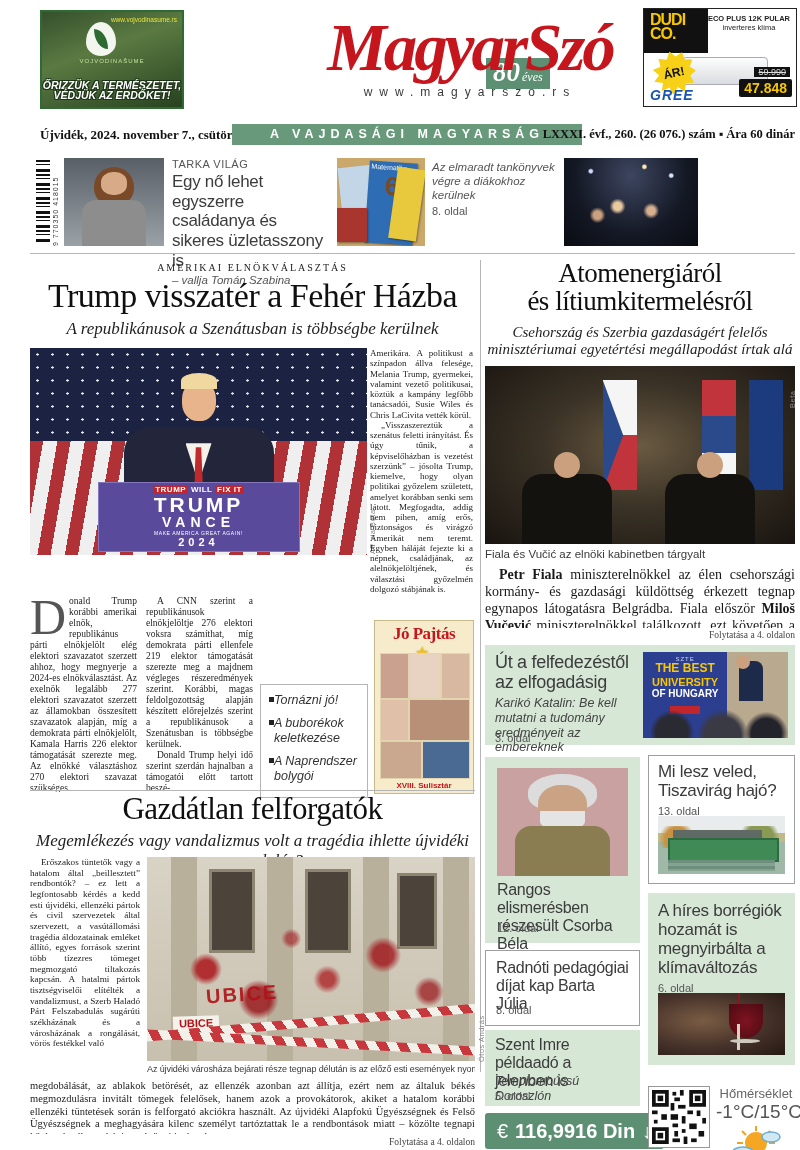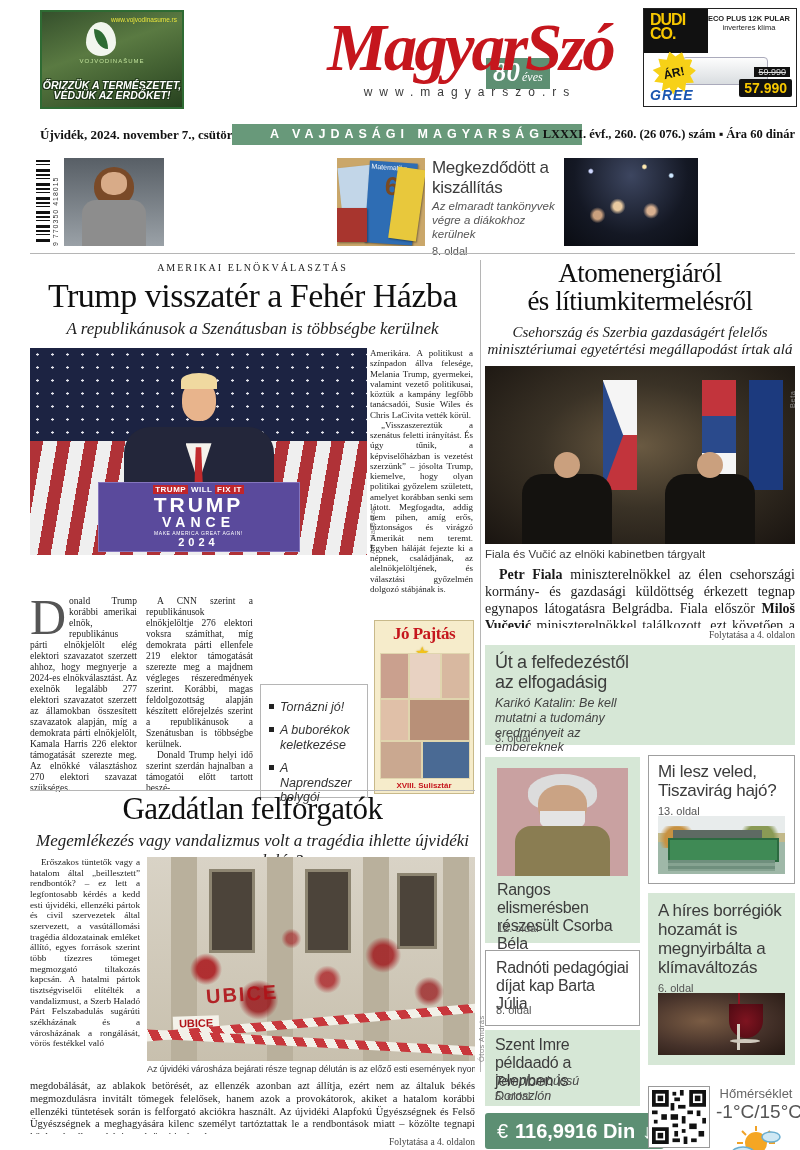--- a/index.html
+++ b/index.html
@@ -95,21 +95,21 @@
   .szte .b2{font-size:11px;font-weight:bold;color:#f7c700;line-height:1.1;}
   .szte .b3{font-size:10px;font-weight:bold;color:#fff;line-height:1.2;}
   .szte .rc{display:inline-block;margin-top:3px;width:30px;height:8px;background:#c0262b;}
   
   .jp{background:#f6eccb;border:1px solid #c8b98a;}
   .jp .t{font-family:"Liberation Serif",serif;font-weight:bold;font-size:17px;color:#c5161d;text-align:center;margin-top:3px;letter-spacing:-.5px;}
   .jp .star{position:absolute;left:40px;top:22px;color:#f2c21c;font-size:16px;text-shadow:0 0 2px #b89000;}
   .jp .cell{position:absolute;border:1px solid #e0d5ae;}
   .jp .foot{position:absolute;bottom:3px;left:0;right:0;text-align:center;font-size:8px;font-weight:bold;color:#c5161d;}
   .blist{border:1px solid #b5b5b5;padding:8px 6px 6px 8px;}
-  .blist .it{display:flex;gap:6px;font-style:italic;font-size:12.5px;color:#333;line-height:1.15;margin-bottom:9px;margin-top:7px;}
+  .blist .it{display:flex;font-style:italic;font-size:12.5px;color:#333;line-height:1.15;margin-bottom:9px;}
   .blist .sq{width:5px;height:5px;background:#222;margin-top:4px;flex:0 0 auto;}
   
   .vb{background:linear-gradient(#d9d3c6,#c8c0ae);}
   .vb .col{position:absolute;top:0;bottom:0;width:26px;background:#b9b09c;}
   .vb .win{position:absolute;background:#4c443a;border:3px solid #8d8571;}
   .vb .splat{position:absolute;inset:0;background-image:
       radial-gradient(circle at 18% 55%,rgba(170,20,25,.85) 0 9px,rgba(170,20,25,0) 16px),
       radial-gradient(circle at 34% 70%,rgba(150,15,20,.8) 0 12px,rgba(150,15,20,0) 20px),
       radial-gradient(circle at 55% 60%,rgba(170,25,30,.75) 0 7px,rgba(170,25,30,0) 14px),
       radial-gradient(circle at 72% 48%,rgba(160,20,25,.8) 0 10px,rgba(160,20,25,0) 18px),
@@ -174,48 +174,52 @@
 
   <div class="abs rad" style="left:643px;top:8px;width:152px;height:97px;">
     <div class="dudi">DUDI CO.</div>
     <div class="prod">
       <div>ECO PLUS 12K PULAR</div>
       <div style="font-weight:normal">inverteres klíma</div>
     </div>
     <div class="ac"></div>
     <div class="burst">ÁR!</div>
     <div class="oldp">59.990</div>
-    <div class="newp">57.990</div>
+    <div class="newp">47.848</div>
     <div class="gree">GREE</div>
   </div>
 
   <div class="abs dateline" style="left:40px;top:127px;">Újvidék, 2024. november 7., csütörtök</div>
   <div class="abs tagbar" style="left:232px;top:124px;width:350px;height:21px;">A VAJDASÁGI MAGYARSÁG NAPILAPJA</div>
   <div class="abs issue" style="right:5px;top:127px;">LXXXI. évf., 260. (26 076.) szám ▪ Ára 60 dinár</div>
 
   <div class="abs barcode" style="left:36px;top:160px;width:14px;height:84px;"></div>
   <div class="abs bcnum" style="left:52px;top:158px;height:88px;">9 770350 418015</div>
 
   <div class="abs ph womanph" style="left:64px;top:158px;width:100px;height:88px;">
     <div class="hair"></div>
     <div class="face"></div>
     <div class="jack"></div>
+  </div>
+  <div class="abs" style="left:172px;top:158px;width:158px;height:90px;">
+    <div class="tkick">TARKA VILÁG</div>
+    <div class="ttitle">Egy nő lehet egyszerre családanya és sikeres üzletasszony is</div>
+    <div class="tby">– vallja Tomán Szabina</div>
   </div>
 
   <div class="abs ph bookph" style="left:337px;top:158px;width:88px;height:88px;">
     <div class="b" style="left:4px;top:8px;width:40px;height:70px;background:#c2d6e8;transform:rotate(-6deg);"></div>
     <div class="b" style="left:30px;top:4px;width:44px;height:78px;background:#2e6db4;transform:rotate(4deg);color:#fff;font-size:7px;padding:2px;">
       <span>Matematika</span>
       <div style="font-size:26px;font-weight:bold;color:#7a4a22;text-align:center;">6</div>
     </div>
     <div class="b" style="left:56px;top:10px;width:28px;height:72px;background:#e8c83c;transform:rotate(8deg);"></div>
     <div class="b" style="left:0;top:50px;width:30px;height:34px;background:#a8352e;"></div>
   </div>
   <div class="abs" style="left:432px;top:158px;width:126px;height:90px;">
-    <div class="ttitle">Megkezdődött a kiszállítás</div>
     <div class="tlead">Az elmaradt tankönyvek végre a diákokhoz kerülnek</div>
     <div class="pageref">8. oldal</div>
   </div>
 
   <div class="abs ph crowdph" style="left:564px;top:158px;width:134px;height:88px;">
     <div class="dots"></div>
   </div>
 
   <div class="abs hr" style="left:30px;top:253px;width:765px;height:1px;"></div>
   <div class="abs hr" style="left:480px;top:260px;width:1px;height:812px;"></div>
@@ -307,20 +311,32 @@
 
   <div class="abs sf just" style="left:485px;top:566px;width:310px;height:62px;font-size:14px;line-height:1.22;overflow:hidden;text-indent:14px;">
     <b>Petr Fiala</b><span> miniszterelnökkel az élen csehországi kormány- és gazdasági küldöttség érkezett tegnap egynapos látogatásra Belgrádba. Fiala először </span><b>Miloš Vučević</b><span> miniszterelnökkel találkozott, ezt követően a kormánydelegációk plenáris ülését tartották meg, majd </span><b>Aleksandar Vučić</b><span> köztársasági elnökkel tárgyalt.</span>
   </div>
   <div class="abs more" style="left:600px;top:630px;width:195px;">Folytatása a 4. oldalon</div>
 
   <div class="abs greenbox" style="left:485px;top:645px;width:310px;height:100px;">
     <div class="abs gb-title" style="left:10px;top:7px;width:142px;">Út a felfedezéstől az elfogadásig</div>
     <div class="abs gb-sub" style="left:10px;top:48px;width:145px;">Karikó Katalin: Be kell mutatni a tudomány eredményeit az embereknek</div>
     <div class="abs pageref" style="left:10px;top:84px;">3. oldal</div>
+    <div class="abs ph" style="left:158px;top:7px;width:145px;height:86px;background:#b9a98e;">
+      <div class="szte">
+        <div class="lg">SZTE</div>
+        <div class="b1">THE BEST</div>
+        <div class="b2">UNIVERSITY</div>
+        <div class="b3">OF HUNGARY</div>
+        <div class="rc"></div>
+      </div>
+      <div class="abs" style="left:66%;top:10%;width:24px;height:40px;background:#1e2a4a;border-radius:8px 8px 0 0;"></div>
+      <div class="abs" style="left:64%;top:4%;width:14px;height:14px;background:#caa07e;border-radius:50%;"></div>
+      <div class="abs" style="left:0;bottom:0;width:100%;height:34%;background:radial-gradient(circle at 20% 80%,#2a2a33 0 16px,rgba(0,0,0,0) 22px),radial-gradient(circle at 55% 90%,#3a3a45 0 18px,rgba(0,0,0,0) 26px),radial-gradient(circle at 85% 85%,#23232c 0 15px,rgba(0,0,0,0) 22px);"></div>
+    </div>
   </div>
 
   <div class="abs greenbox" style="left:485px;top:757px;width:155px;height:186px;">
     <div class="abs ph port" style="left:12px;top:11px;width:131px;height:108px;">
       <div class="hair"></div>
         <div class="face"></div>
         <div class="beard"></div>
         <div class="vest"></div>
     </div>
     <div class="abs gb-title" style="left:12px;top:124px;width:133px;font-size:16px;">Rangos elismerésben részesült Csorba Béla</div>

